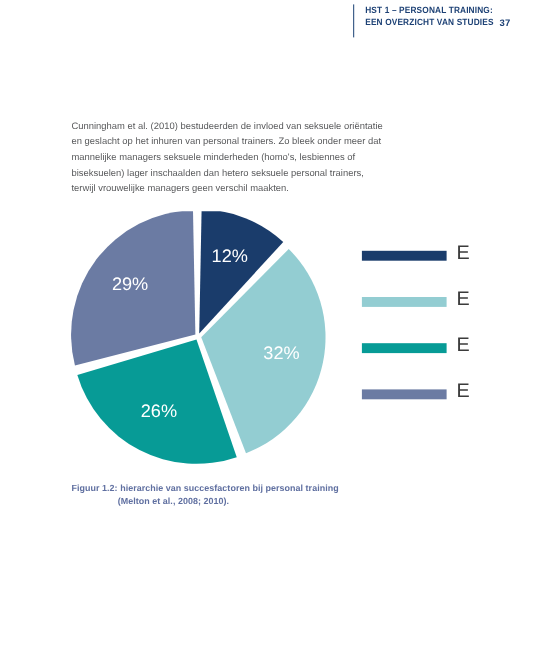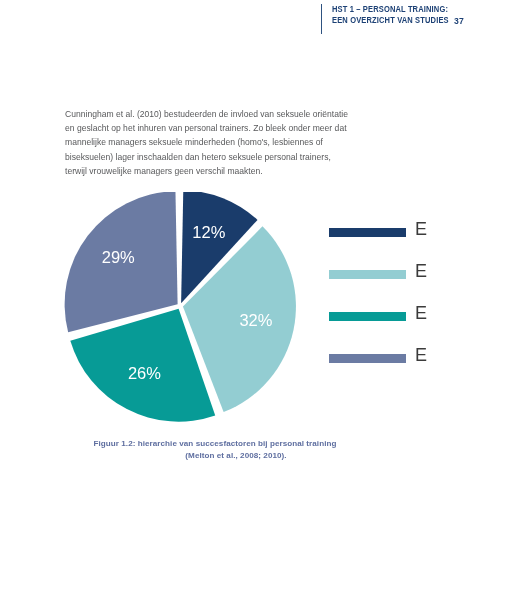--- a/index.html
+++ b/index.html
@@ -126,21 +126,21 @@
     left: 65px;
     top: 438px;
     width: 300px;
     color: #5f6fa0;
     font-family: "Liberation Sans Narrow", "Liberation Sans", sans-serif;
     font-size: 8.1px;
     font-weight: bold;
     line-height: 11.6px;
     letter-spacing: 0.05px;
   }
-  #figure-caption .cl { display: block; white-space: nowrap; text-align: center; }
+  #figure-caption .cl { display: block; white-space: nowrap; }
   #figure-caption .cl2 { padding-left: 42px; }
 </style>
 </head>
 <body>
 
 <div id="page-header">
   <div id="header-rule"></div>
   <div id="header-title">
     <span class="hl">HST 1 – PERSONAL TRAINING:</span>
     <span class="hl">EEN OVERZICHT VAN STUDIES</span>

